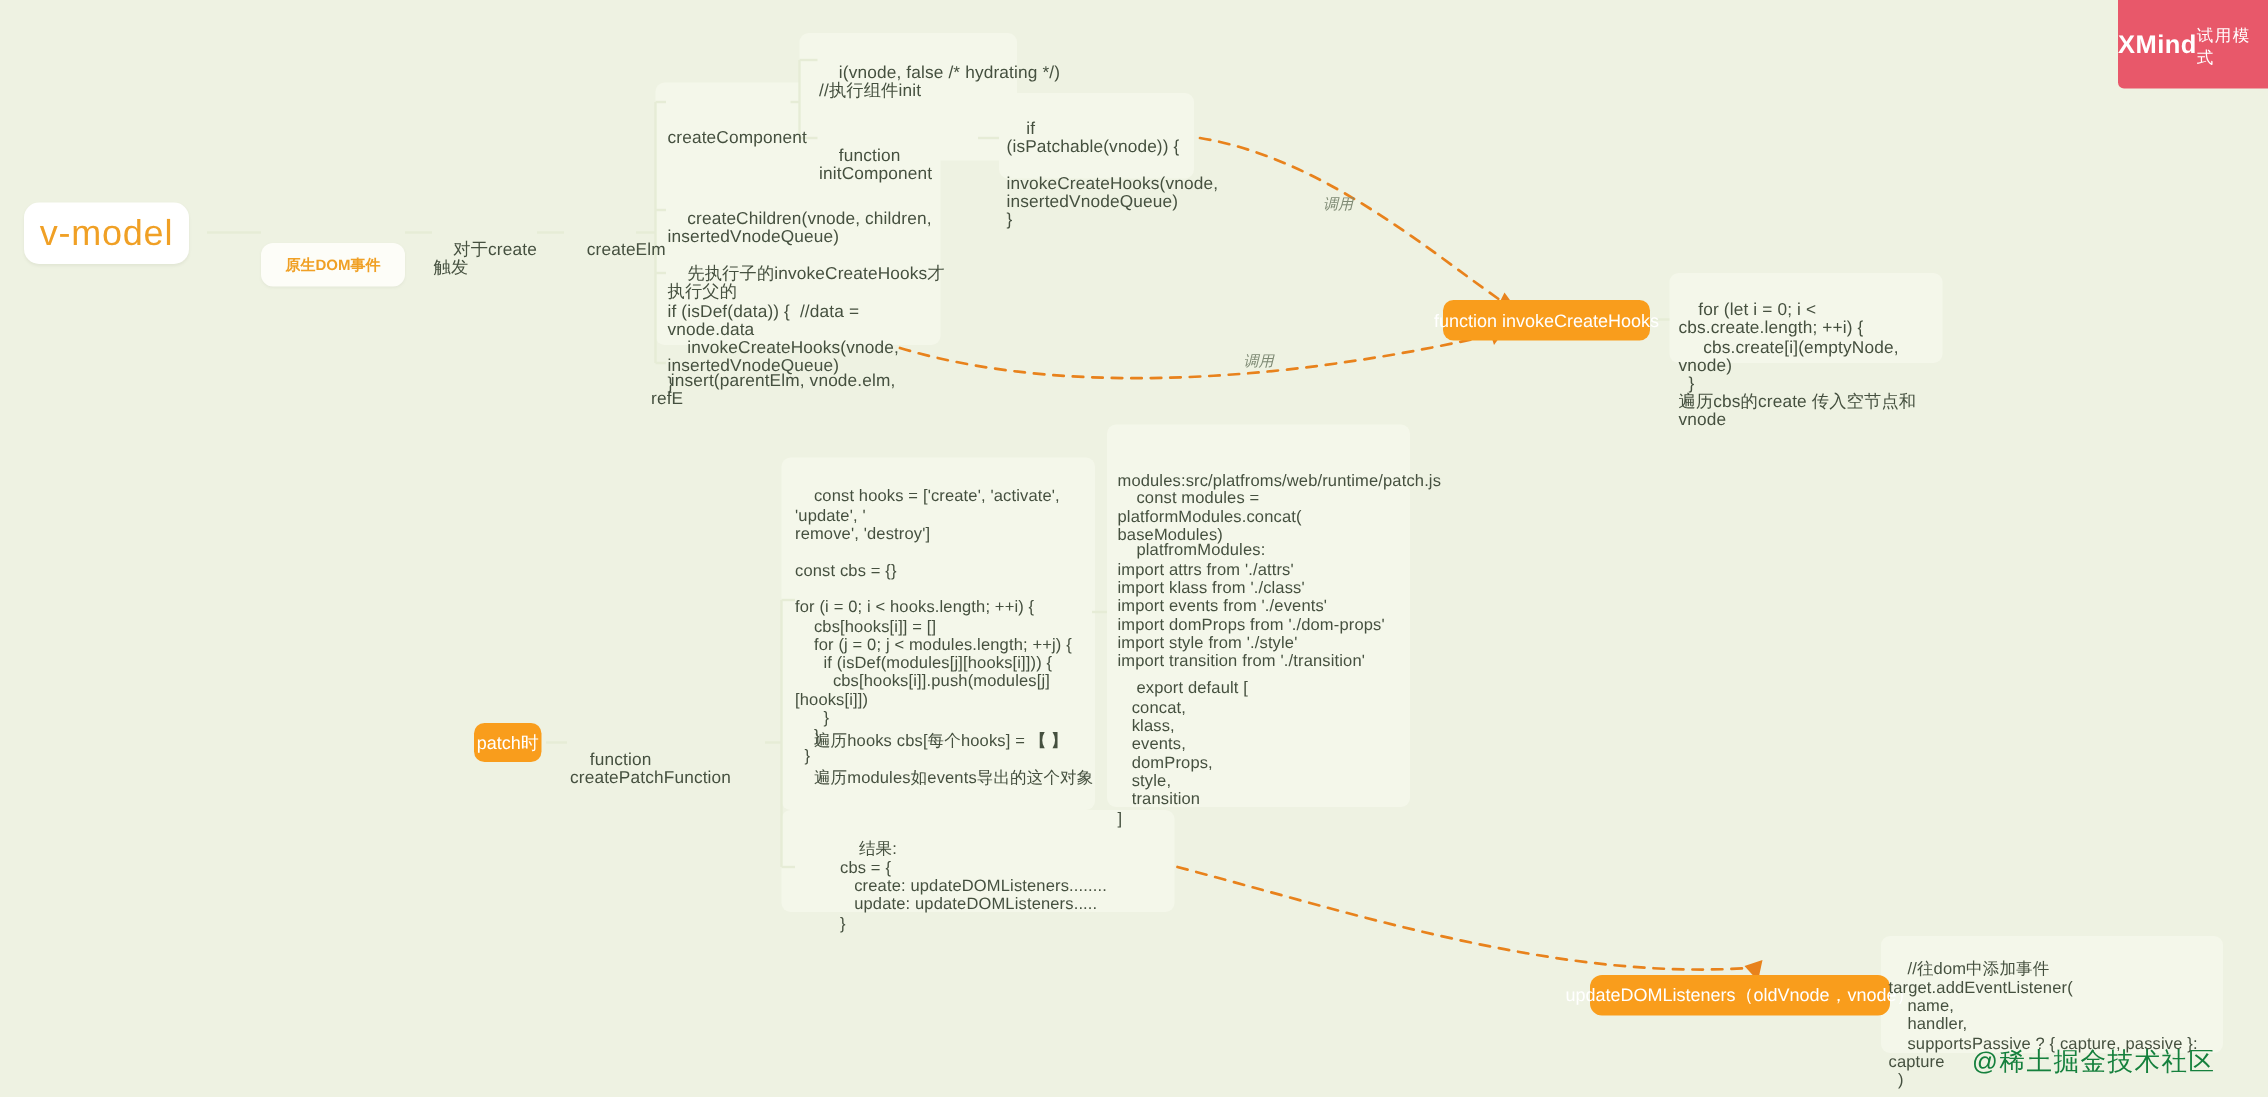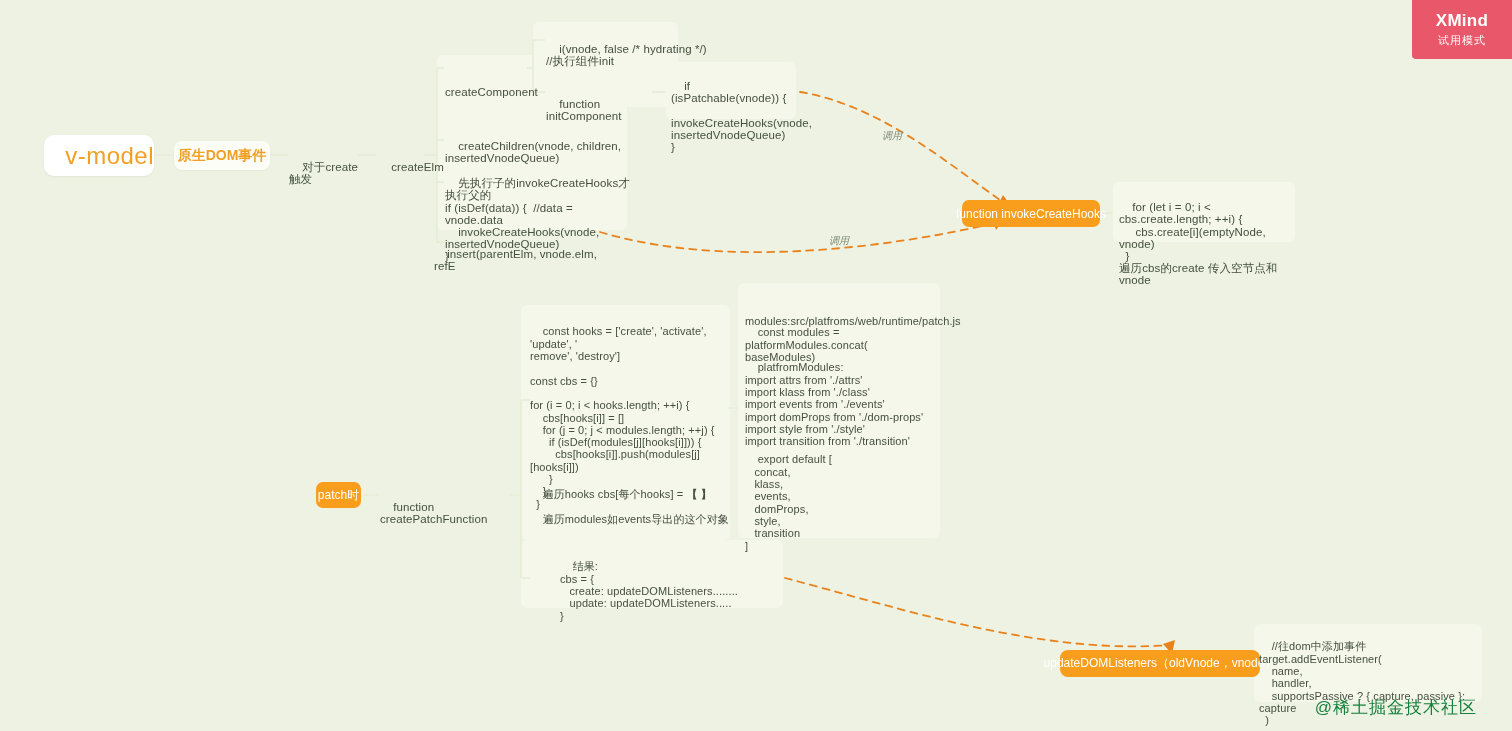--- a/index.html
+++ b/index.html
@@ -36,23 +36,24 @@
     box-shadow: 0 1px 2px rgba(120,130,100,.10);
   }
   .topic-white {
     position: absolute;
     background: #fdfdf8;
     border-radius: 8px;
     display: flex;
     align-items: center;
     justify-content: center;
     color: #f0a025;
-    font-size: 14px;
+    font-size: 10px;
     font-weight: bold;
     box-shadow: 0 1px 2px rgba(120,130,100,.08);
+    margin-top: 21px;
   }
   .topic-orange {
     position: absolute;
     background: #f99d1c;
     border-radius: 7px;
     display: flex;
     align-items: center;
     justify-content: center;
     color: #ffffff;
     font-size: 12px;
@@ -88,21 +89,21 @@
     color: #7e8a74;
   }
   
   .xmind {
     position: absolute;
     right: 0; top: 0;
     width: 100px;
     height: 59px;
     background: #e8586a;
     display: flex;
-    flex-direction: column;
+    flex-direction: row;
     align-items: center;
     justify-content: center;
     color: #ffffff;
     border-radius: 0 0 0 4px;
   }
   .xmind .x1 { font-size: 17px; font-weight: bold; letter-spacing: .3px; }
   .xmind .x2 { font-size: 11px; margin-top: 2px; letter-spacing: 1px; }
   
   .watermark {
     position: absolute;
@@ -170,21 +171,21 @@
       <path d="M600,232 C720,268 880,250 1000,222"></path>
       <path d="M785,578 C900,608 1040,655 1170,645"></path>
     </g>
     <g fill="#e8821c" stroke="none">
       <polygon points="1003,195 1011,206 997,207"></polygon>
       <polygon points="1004,219 996,230 992,217"></polygon>
       <polygon points="1175,640 1172,654 1163,644"></polygon>
     </g>
   </svg>
 
-  <div class="topic-root" style="left:44px; top:135px; width:110px; height:41px;justify-content:flex-end;">
+  <div class="topic-root" style="left:16px; top:135px; width:110px; height:41px;">
     <span>v-model</span>
   </div>
 
   <div class="topic-white" style="left:174px; top:141px; width:96px; height:29px;">
     <span>原生DOM事件</span>
   </div>
 
   <div class="txt" style="left:289px; top:149px; width:80px;">
     <span>对于create触发</span>
   </div>

